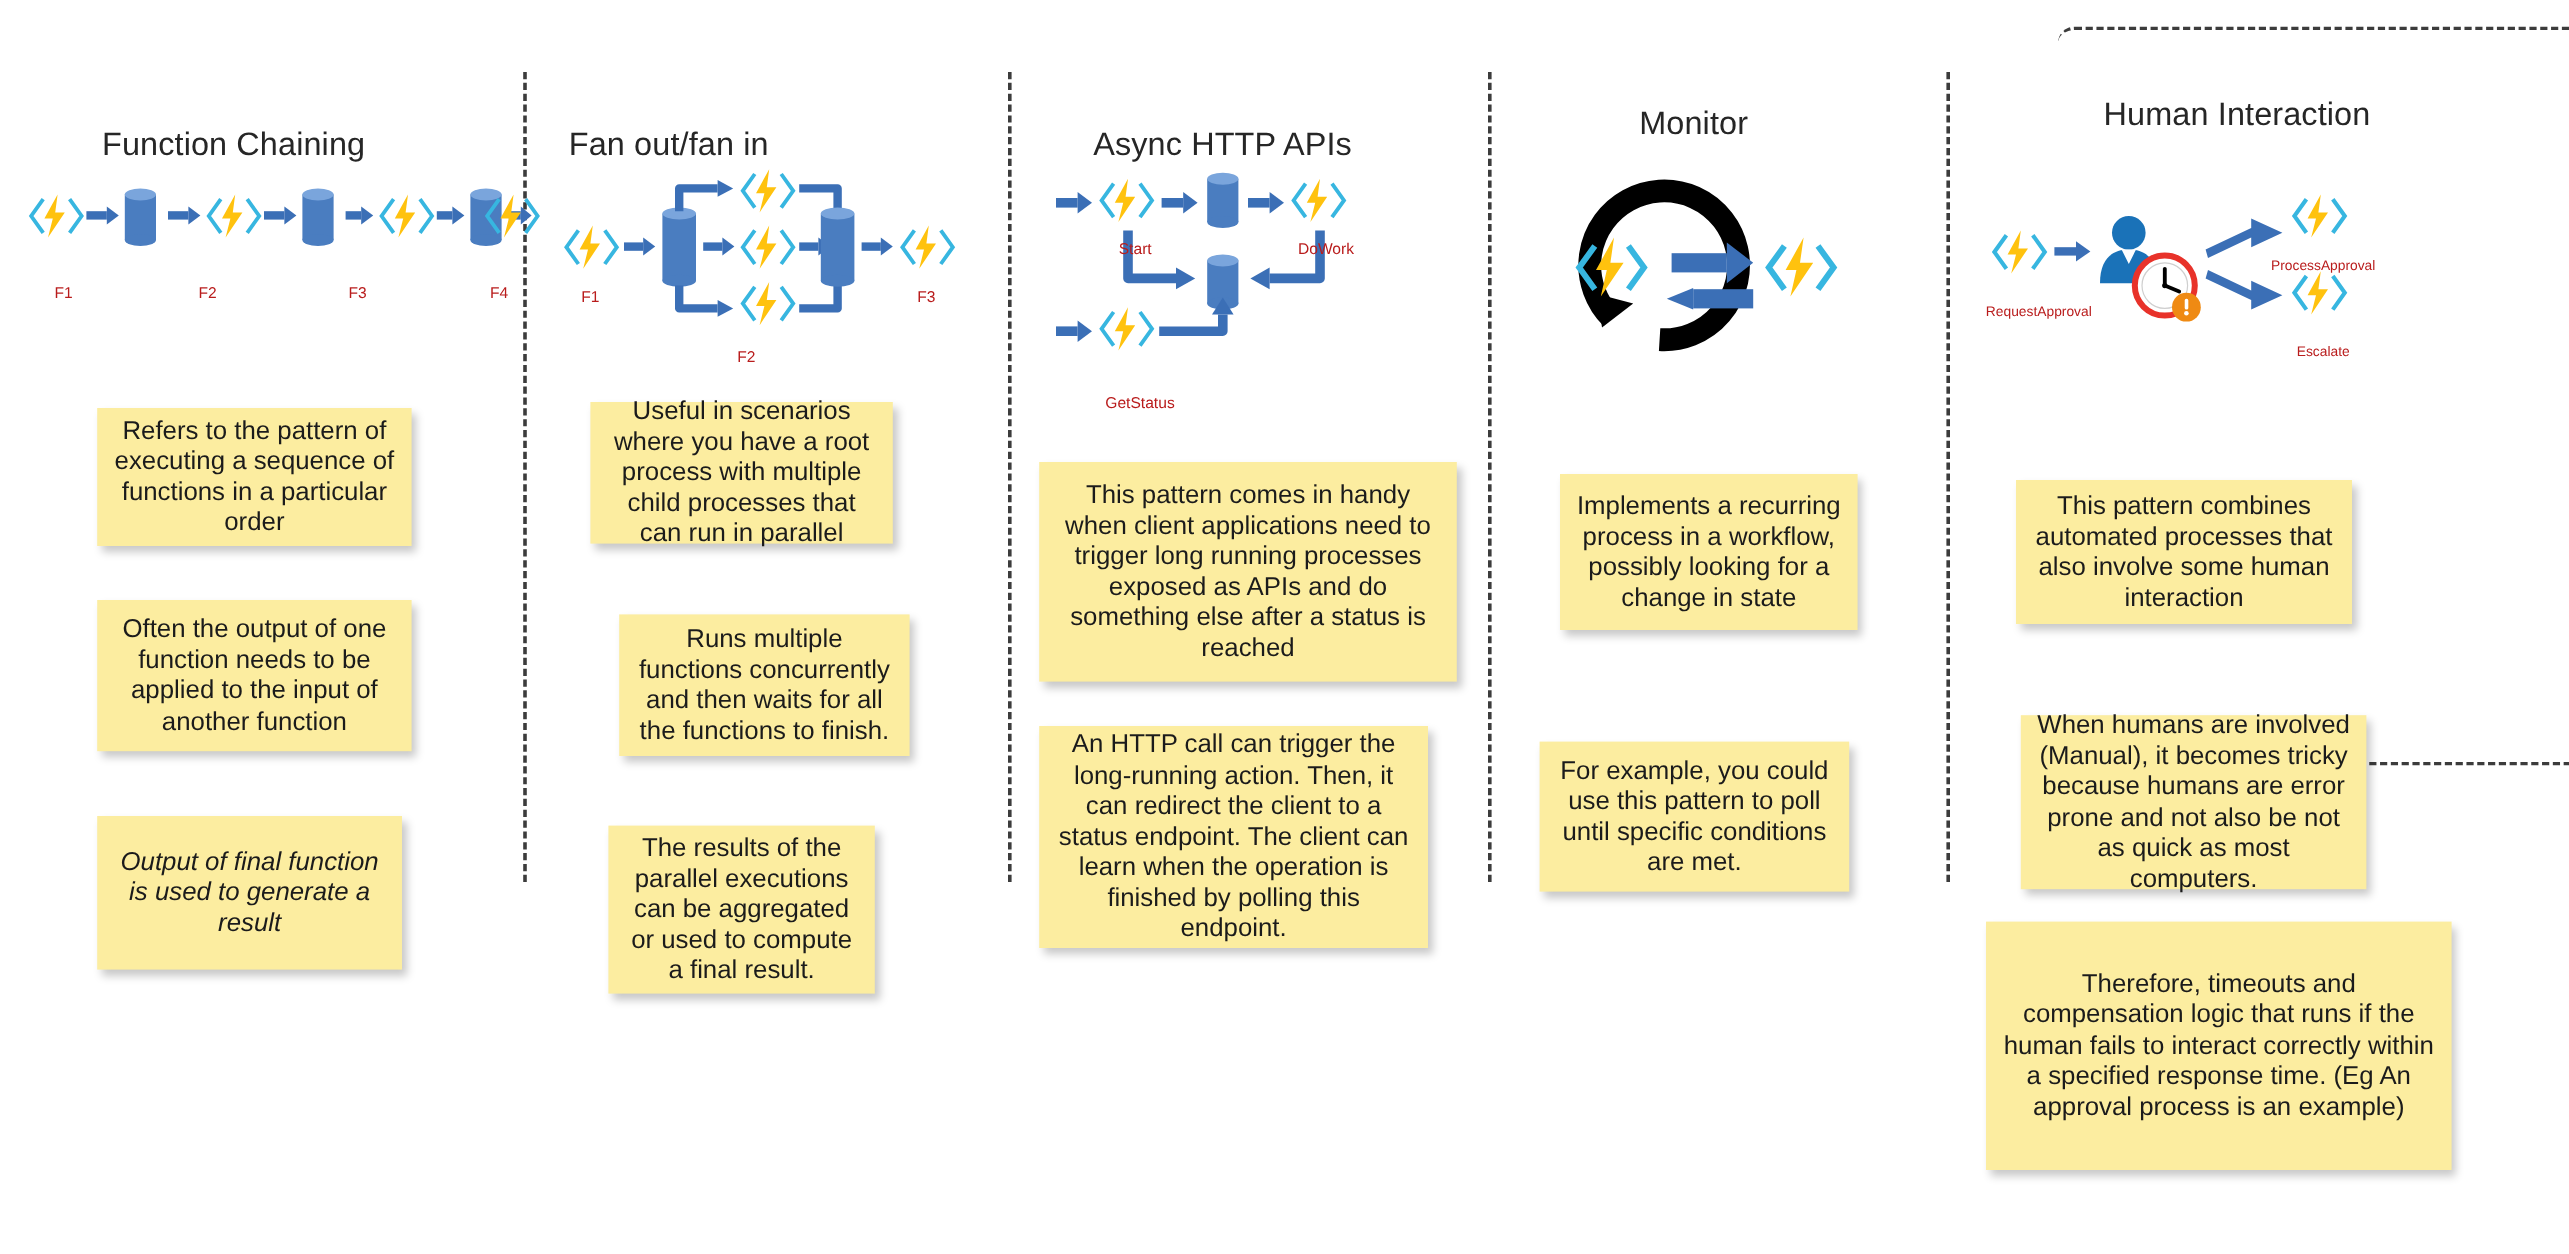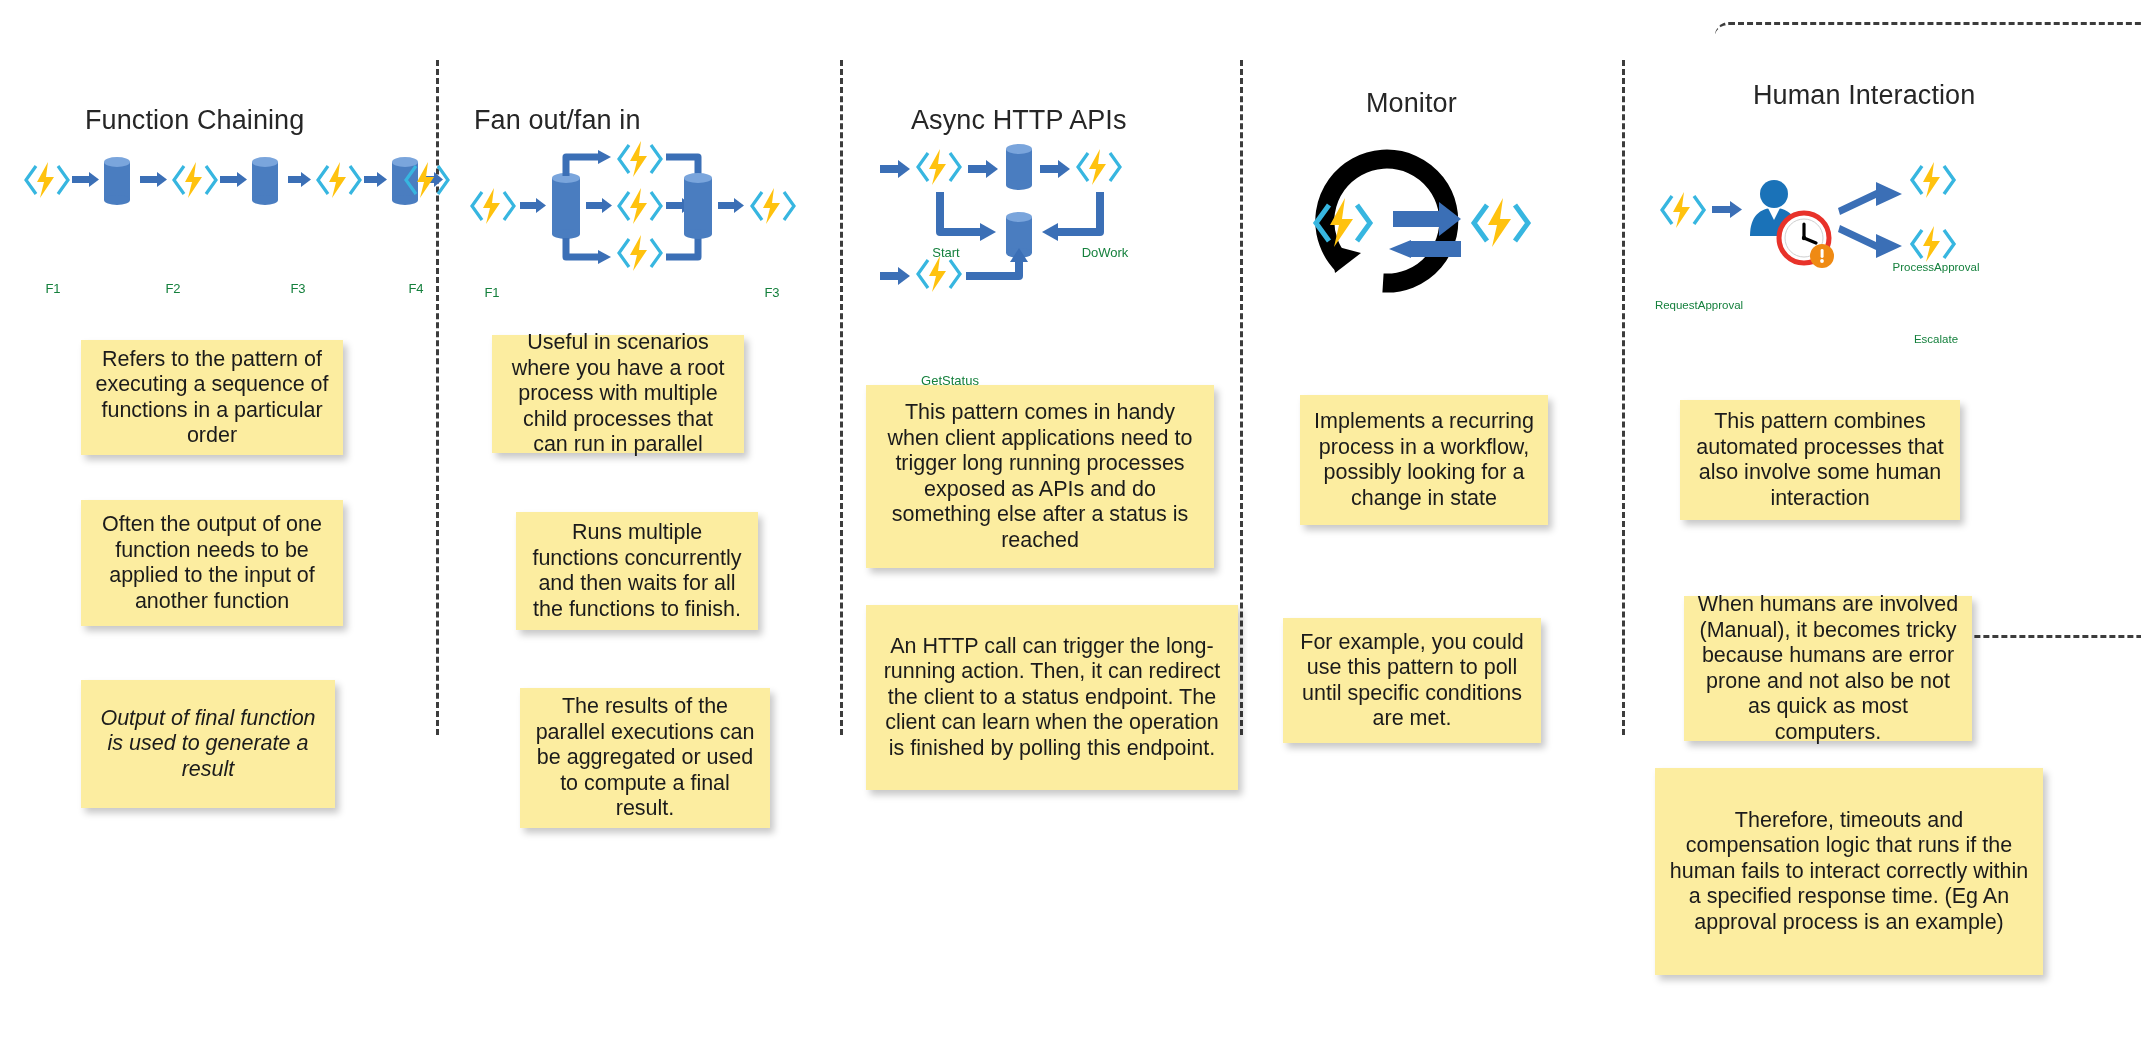--- a/index.html
+++ b/index.html
@@ -54,25 +54,24 @@
     align-items: center;
     justify-content: center;
   }
   .note span { display: block; width: 100%; }
 
   
   .node { position: absolute; }
   .lbl {
     position: absolute;
     font-size: 13px;
-    color: #15803d;
+    color: #b91c1c;
     text-align: center;
     white-space: nowrap;
     font-family: "Liberation Sans", sans-serif;
-    margin-top: 45px;
   }
   .lbl.sm { font-size: 11.5px; }
 </style>
 </head>
 <body>
 
 <div id="canvas">
 
   <div class="outer-dash" style="left:1715px; top:22px; width:640px; height:616px; border-left:none; border-top:none;"></div>
   <div class="outer-dash" style="left:1715px; top:22px; width:640px; height:50px; border-right:none; border-bottom:none; border-left:none;"></div>
@@ -250,21 +249,21 @@
   <div class="lbl" style="left:470px; top:240px; width:44px;">F1</div>
   <div class="lbl" style="left:600px; top:290px; width:44px;">F2</div>
   <div class="lbl" style="left:750px; top:240px; width:44px;">F3</div>
 
   <div class="note" style="left:492px; top:335px; width:252px; height:118px;">
     <span>Useful in scenarios where you have a root process with multiple child processes that can run in parallel</span>
   </div>
   <div class="note" style="left:516px; top:512px; width:242px; height:118px;">
     <span>Runs multiple functions concurrently and then waits for all the functions to finish.</span>
   </div>
-  <div class="note" style="left:520px; top:688px; width:250px; height:140px;">
+  <div class="note" style="left:507px; top:688px; width:222px; height:140px;">
     <span>The results of the parallel executions can be aggregated or used to compute a final result.</span>
   </div>
 
   <div class="col-title" style="left:911px; top:105px;">Async HTTP APIs</div>
 
   <svg class="node" style="left:880px; top:140px;" width="330" height="175" viewBox="0 0 330 175">
 
     <g>
         <rect x="0" y="25" width="18" height="8" fill="#3b6fb6"></rect>
       <path d="M18,20 L30,29 L18,38 z" fill="#3b6fb6"></path>
@@ -318,21 +317,21 @@
     <path d="M130,122 L139,108 L148,122 z" fill="#3b6fb6"></path>
   </svg>
 
   <div class="lbl" style="left:916px; top:200px; width:60px;">Start</div>
   <div class="lbl" style="left:1070px; top:200px; width:70px;">DoWork</div>
   <div class="lbl" style="left:910px; top:328px; width:80px;">GetStatus</div>
 
   <div class="note" style="left:866px; top:385px; width:348px; height:183px;text-align:center;">
     <span>This pattern comes in handy when client applications need to trigger long running processes exposed as APIs and do something else after a status is reached</span>
   </div>
-  <div class="note" style="left:866px; top:605px; width:372px; height:185px;">
+  <div class="note" style="left:866px; top:605px; width:324px; height:185px;">
     <span>An HTTP call can trigger the long-running action. Then, it can redirect the client to a status endpoint. The client can learn when the operation is finished by polling this endpoint.</span>
   </div>
 
   <div class="col-title" style="left:1366px; top:88px;">Monitor</div>
 
   <svg class="node" style="left:1275px; top:145px;" width="310" height="165" viewBox="0 0 310 165">
 
     <g>
       <path d="M 68,120 A 62,62 0 1 1 108,138" stroke="#000000" stroke-width="19" fill="none" stroke-linecap="butt"></path>
       <path d="M 56,100 L 86,108 L 60,128 z" fill="#000000"></path>

